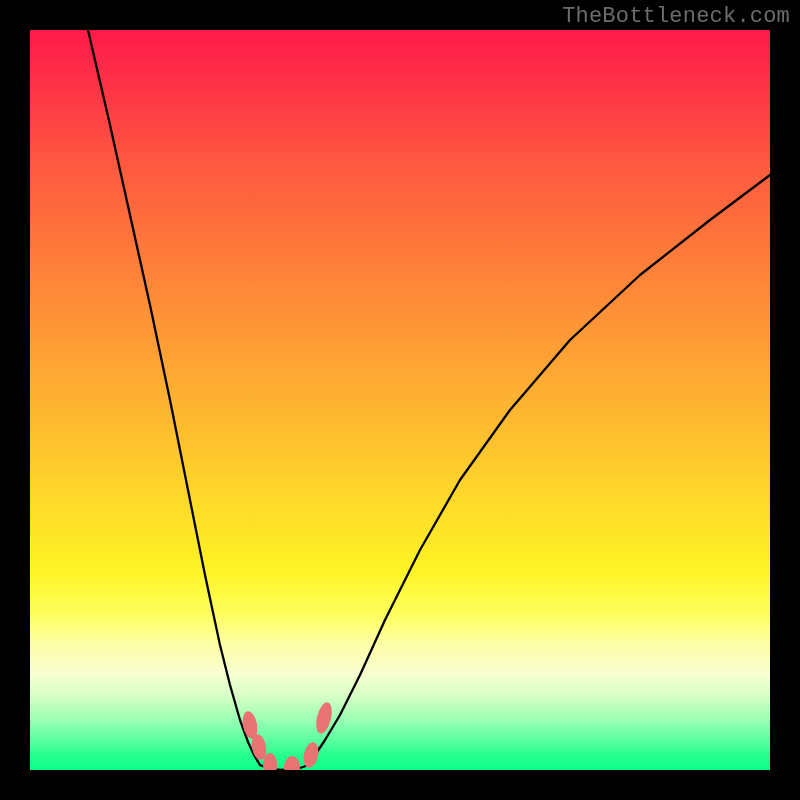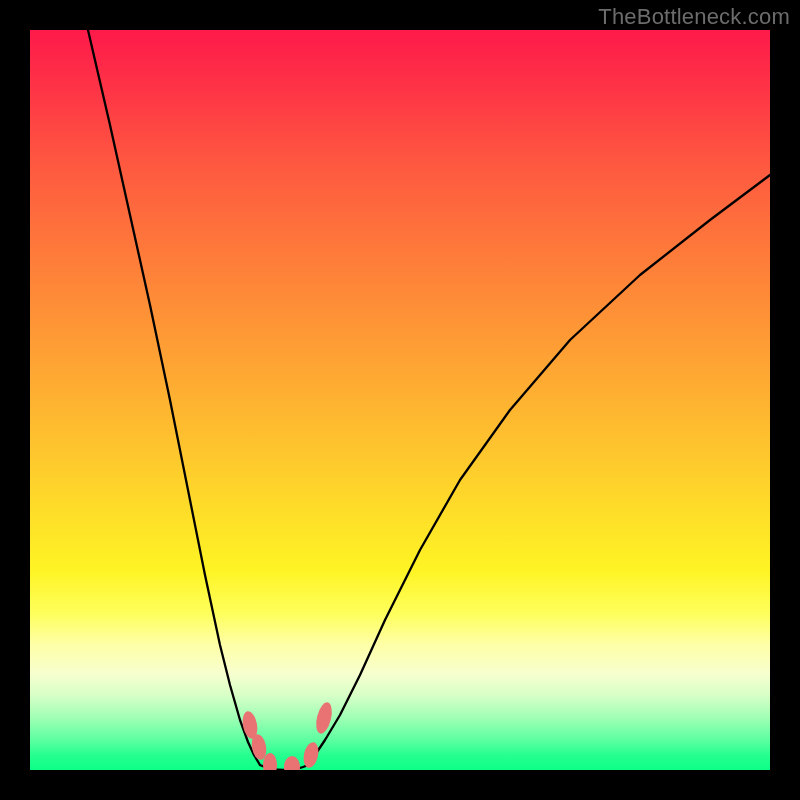--- a/index.html
+++ b/index.html
@@ -9,20 +9,21 @@
     height: 800px;
     background: #000;
     overflow: hidden;
     font-family: Arial, Helvetica, sans-serif;
   }
   .outer {
     position: relative;
     width: 800px;
     height: 755px;
     background: #000;
+    font-family: Liberation Mono, monospace;
   }
   .watermark {
     position: absolute;
     top: 4px;
     right: 10px;
     color: #6c6c6c;
     font-size: 22px;
     font-weight: 500;
     letter-spacing: 0.2px;
     z-index: 20;

